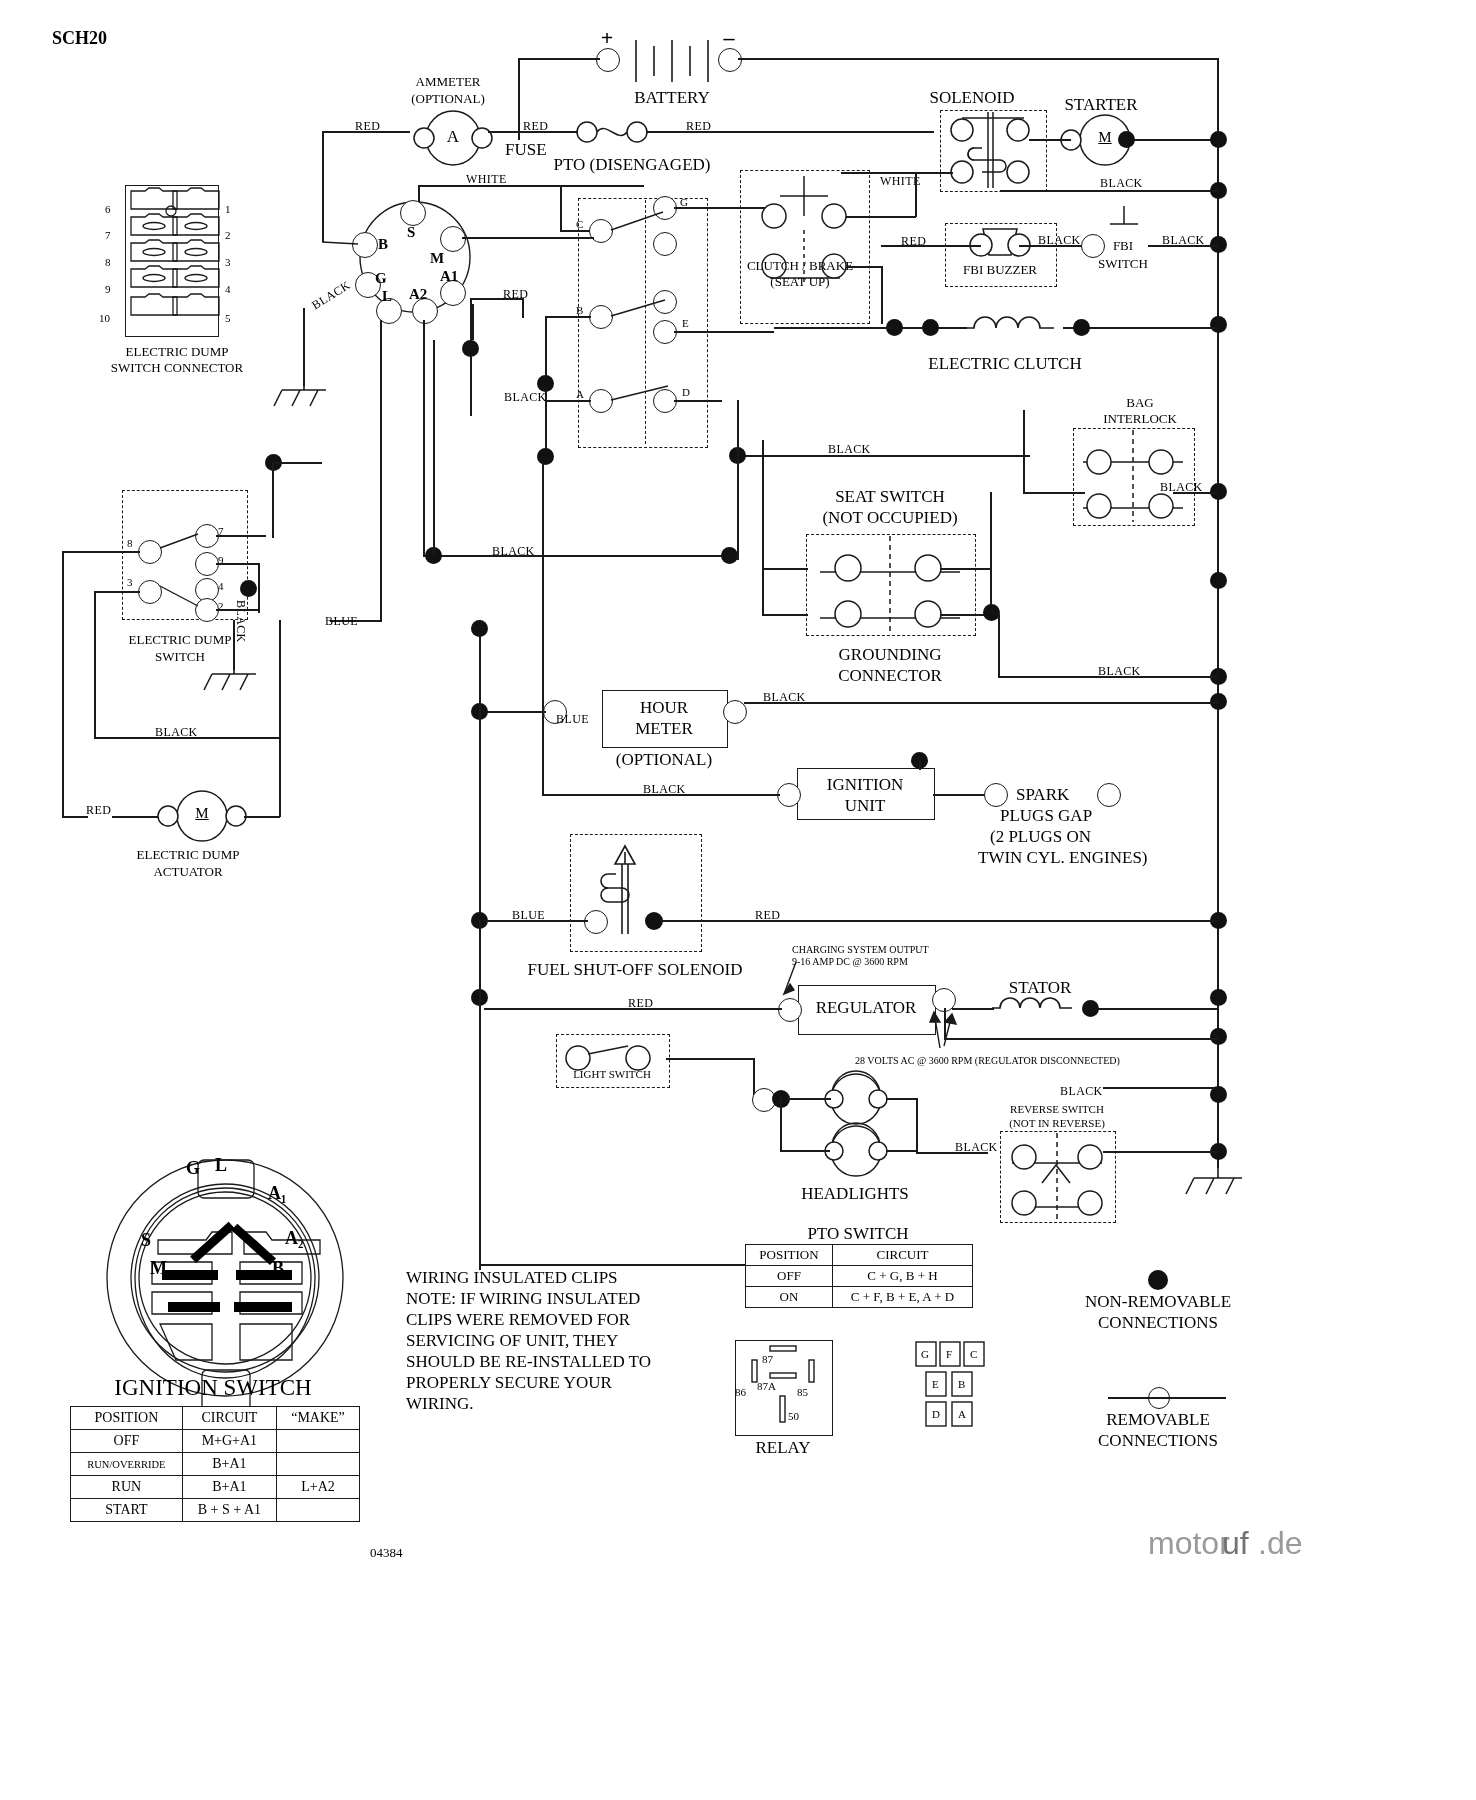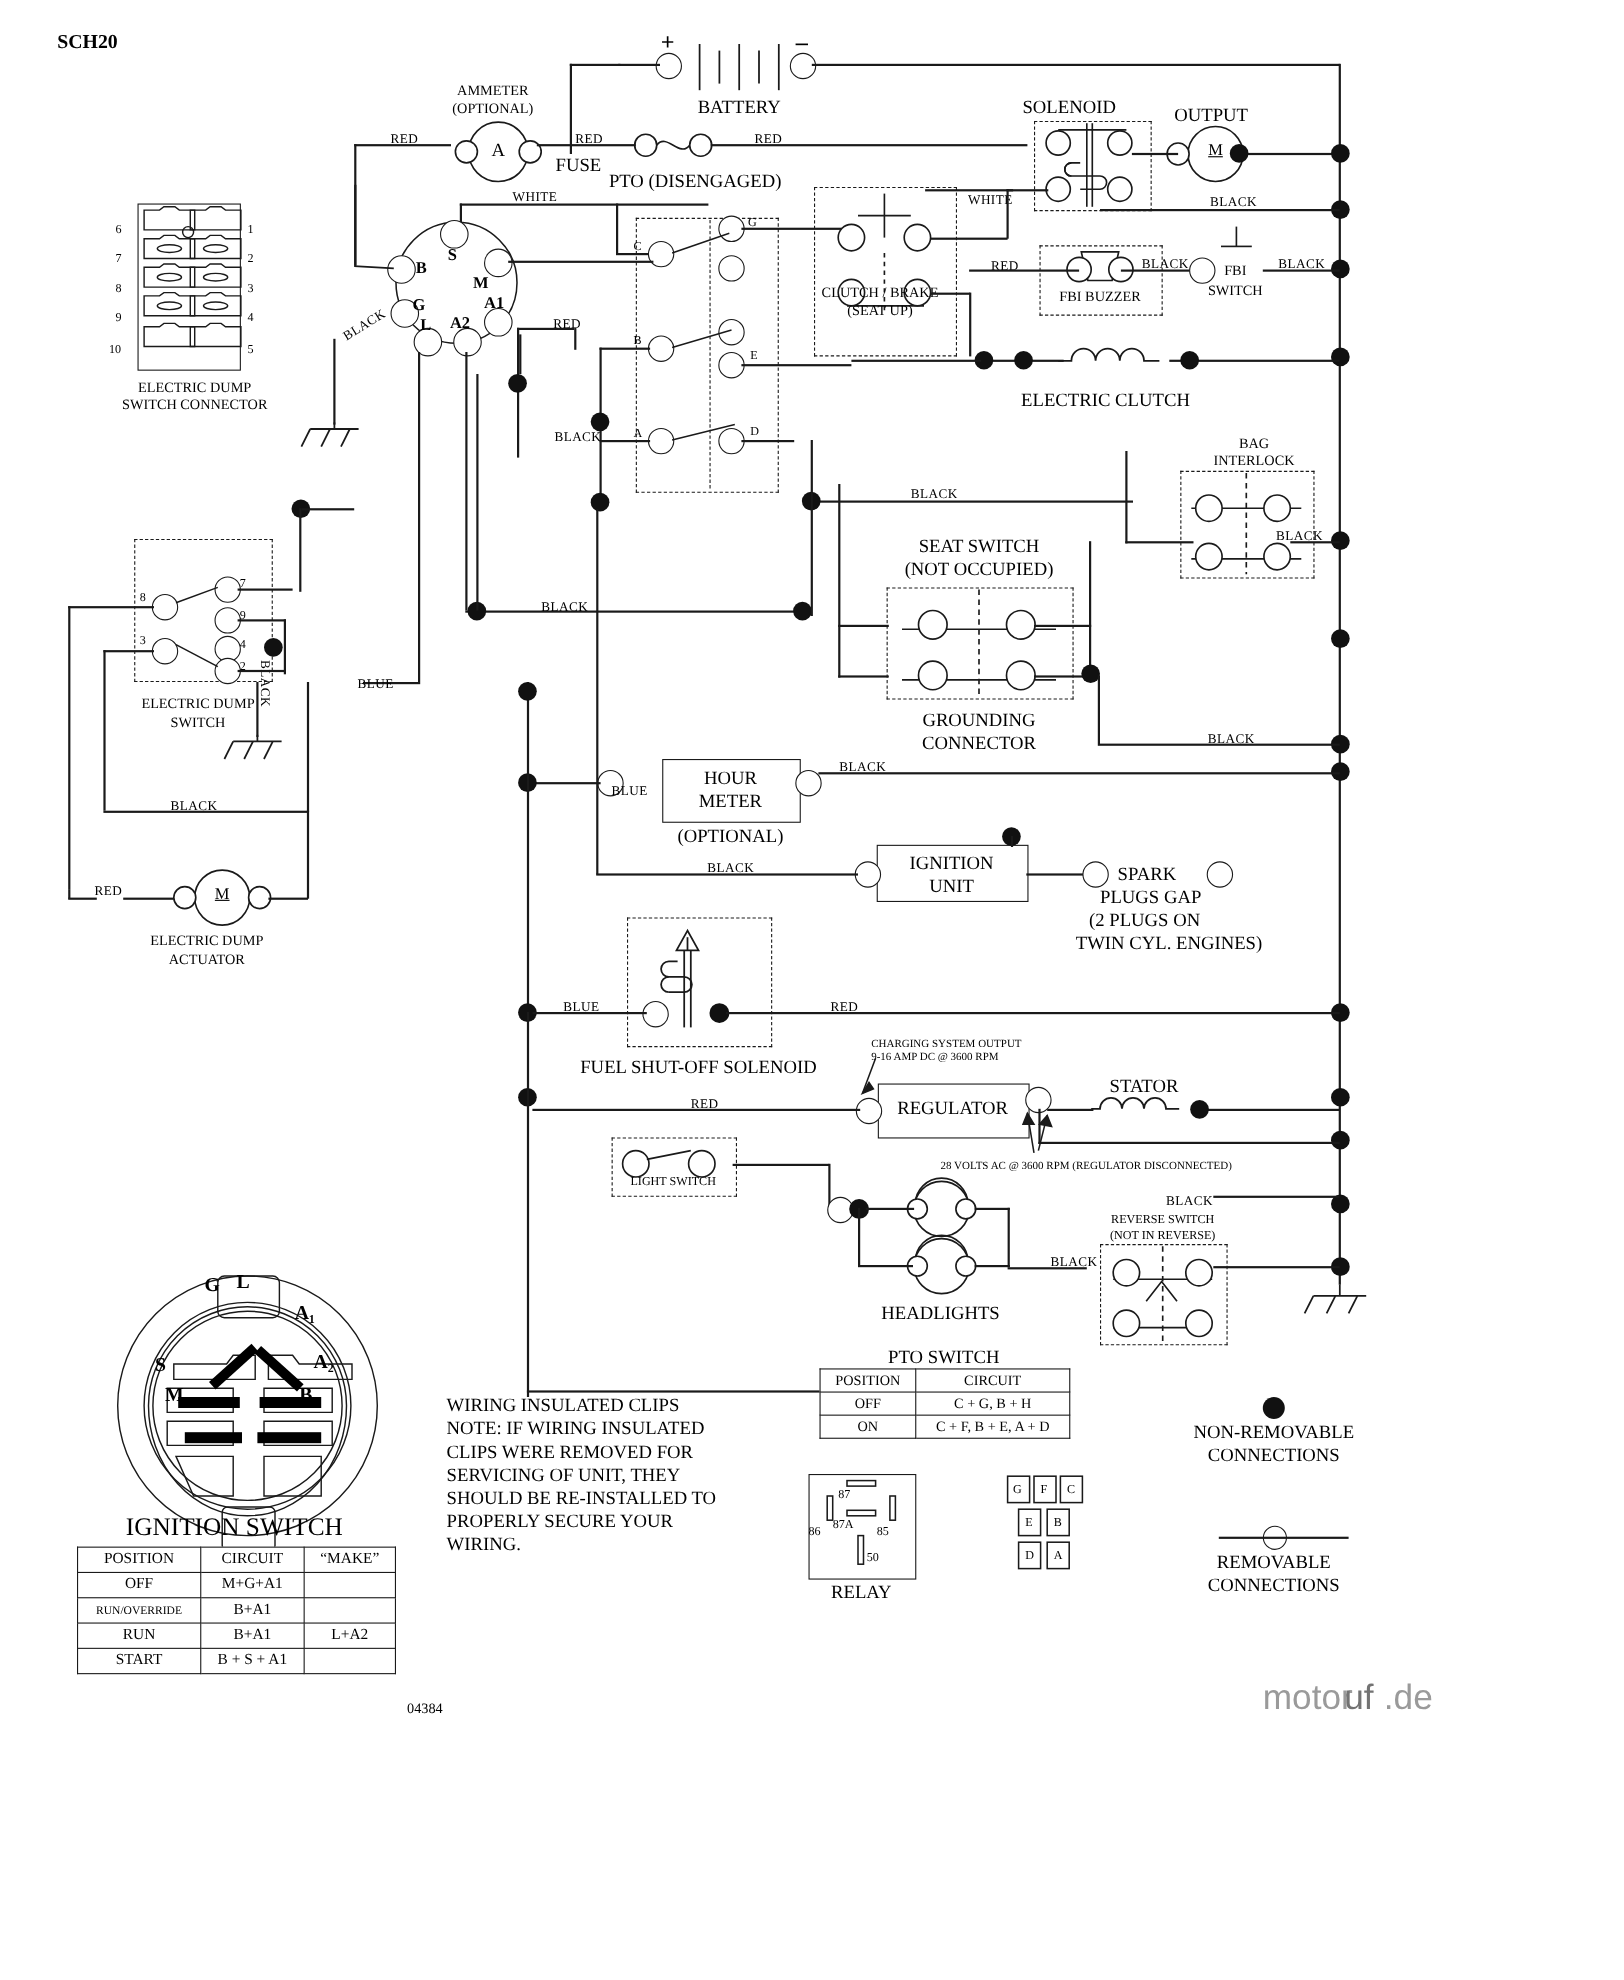--- a/index.html
+++ b/index.html
@@ -131,21 +131,21 @@
     </g>
     <circle cx="22" cy="20" r="11" fill="#fff" stroke="#1a1a1a" stroke-width="1.5"></circle>
     <circle cx="78" cy="20" r="11" fill="#fff" stroke="#1a1a1a" stroke-width="1.5"></circle>
     <circle cx="22" cy="62" r="11" fill="#fff" stroke="#1a1a1a" stroke-width="1.5"></circle>
     <circle cx="78" cy="62" r="11" fill="#fff" stroke="#1a1a1a" stroke-width="1.5"></circle>
   </svg>
 
   <div class="ln h" style="left:841px;top:172px;width:80px;"></div>
   <div class="t wire" style="left:880px;top:174px;">WHITE</div>
 
-  <div class="t big c" style="left:1101px;top:95px;">OUTPUT</div>
+  <div class="t big c" style="left:1101px;top:95px;">STARTER</div>
   <svg style="left:1050px;top:112px;width:110px;height:56px;">
     <circle cx="55" cy="28" r="25" fill="#fff" stroke="#1a1a1a" stroke-width="1.5"></circle>
     <circle cx="21" cy="28" r="10" fill="#fff" stroke="#1a1a1a" stroke-width="1.5"></circle>
   </svg>
   <div class="t mid c" style="left:1105px;top:129px;text-decoration:underline;">M</div>
   <div class="ln h" style="left:1029px;top:139px;width:42px;"></div>
   <div class="ln h" style="left:1126px;top:139px;width:92px;"></div>
   <div class="dot" style="left:1118px;top:131px;width:17px;height:17px;"></div>
   <div class="dot" style="left:1210px;top:131px;width:17px;height:17px;"></div>
 

